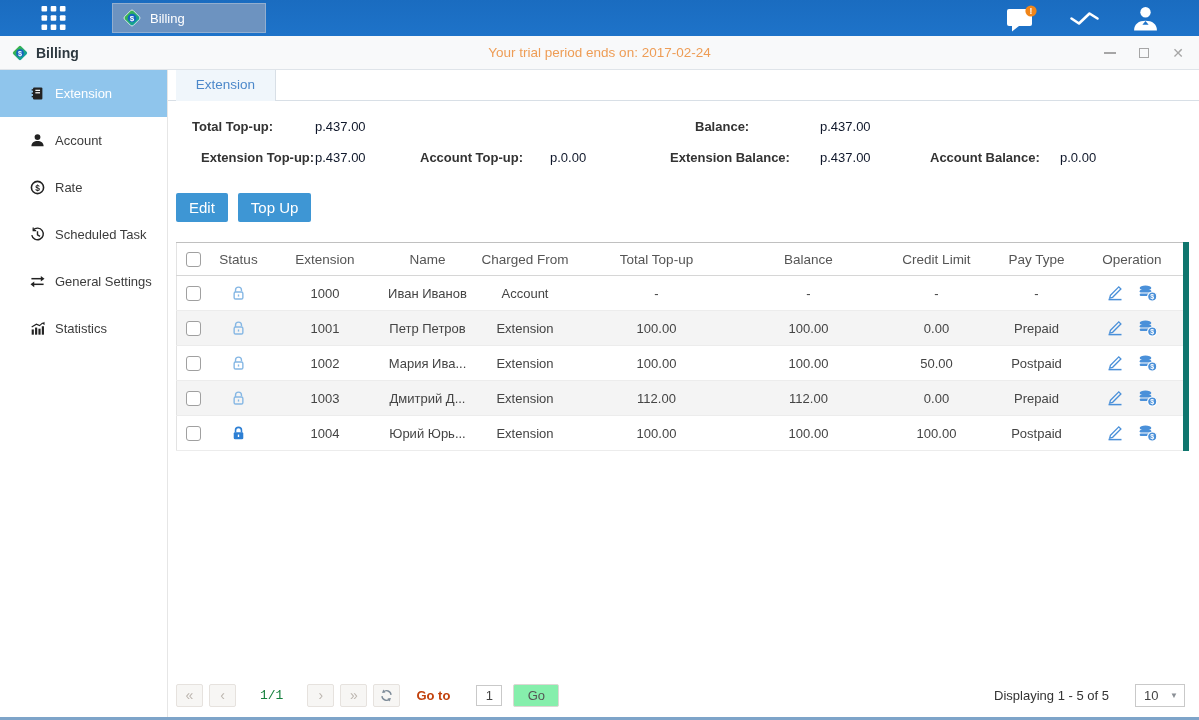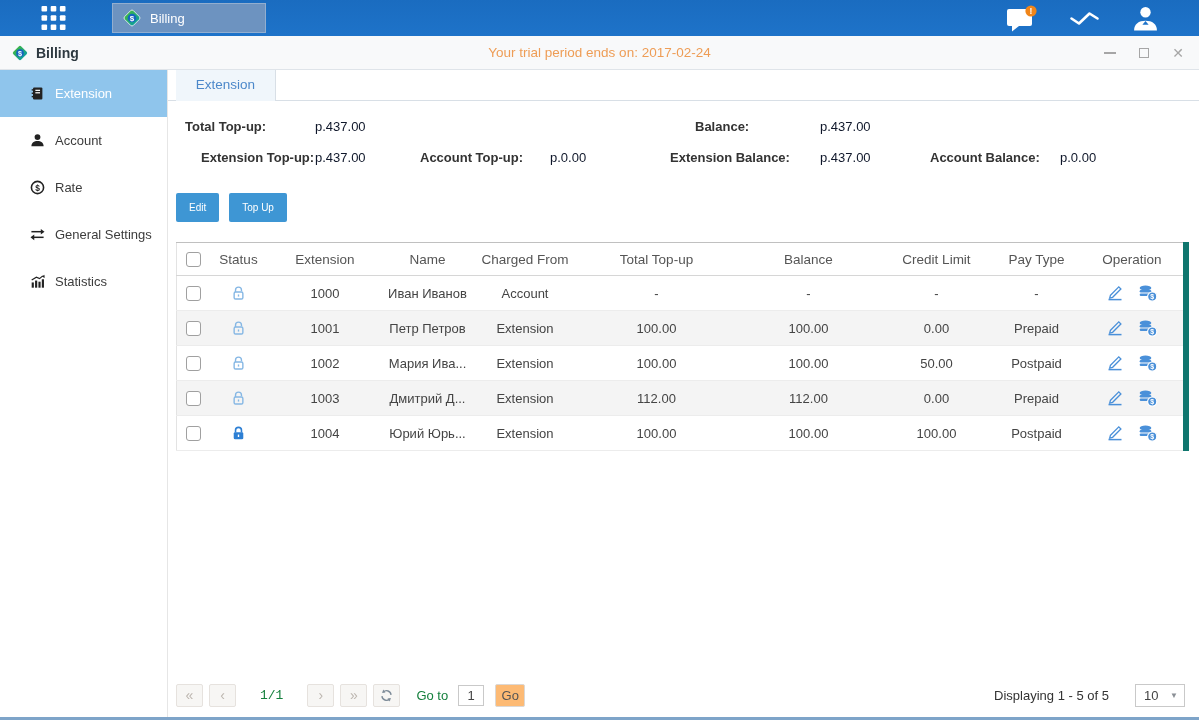--- a/index.html
+++ b/index.html
@@ -40,40 +40,40 @@
 
   
   .summary { margin-top:12px; position:relative; height:62px; }
   .sum-row { position:relative; height:31px; }
   .sum-row span { position:absolute; top:6px; white-space:nowrap; }
   .lbl { font-weight:bold; color:#333; }
   .val { color:#0f172a; }
 
   
   .btn-row { margin-top:18px; display:flex; gap:10px; }
-  .btn { background:#3e96d4; color:#fff; border:none; border-radius:2px; height:29px; padding:0 13px; font-size:10px; font-family:"Liberation Sans",sans-serif; cursor:pointer; }
+  .btn { background:#3e96d4; color:#fff; border:none; border-radius:2px; height:29px; padding:0 13px; font-size:15px; font-family:"Liberation Sans",sans-serif; cursor:pointer; }
 
   
   table.ext { margin-top:20px; width:100%; border-collapse:collapse; table-layout:fixed; }
   table.ext thead th { border-top:1px solid #c0c0c0; border-bottom:1px solid #d6d6d6; height:33px; font-weight:normal; color:#555; font-size:13.5px; text-align:center; }
   table.ext td { height:35px; text-align:center; color:#444; border-bottom:1px solid #ececec; overflow:hidden; white-space:nowrap; }
   table.ext tr.alt td { background:#f4f4f4; }
   table.ext { border-left:1px solid #e3e3e3; border-right:6px solid #0f766e; }
   .cb { display:inline-block; width:15px; height:15px; border:1px solid #a0a0a0; border-radius:3px; background:#fff; vertical-align:middle; cursor:pointer; }
   .lock { display:inline-flex; vertical-align:middle; }
   .op { display:inline-flex; margin:0 7px; cursor:pointer; vertical-align:middle; }
 
   
   .pager { position:absolute; left:8px; right:14px; bottom:9px; height:26px; display:flex; align-items:center; justify-content:space-between; }
   .pg-left { display:flex; align-items:center; gap:6px; color:#555; }
   .pgbtn { width:27px; height:23px; background:#f7f6f4; border:1px solid #e6e2de; border-radius:2px; display:inline-flex; align-items:center; justify-content:center; color:#bcb6af; font-size:14px; cursor:pointer; }
   .pg-ind { margin:0 18px; color:#15803d;font-family:Liberation Mono, monospace; }
-  .goto-lbl { margin-left:10px; margin-right:4px; color:#15803d; }
+  .goto-lbl { margin-left:10px; margin-right:20px; color:#c2410c;font-weight:bold; }
   .goto-input { width:26px; height:21px; border:1px solid #c9c9c9; text-align:center; font-size:13px; font-family:"Liberation Sans",sans-serif; color:#444; }
-  .go-btn { width:30px; height:23px; background:#fdba74; border:1px solid #dcd8d4; border-radius:2px; font-size:13px; color:#555; font-family:"Liberation Sans",sans-serif; cursor:pointer; margin-left:5px; }
+  .go-btn { width:46px; height:23px; background:#86efac; border:1px solid #dcd8d4; border-radius:2px; font-size:13px; color:#555; font-family:"Liberation Sans",sans-serif; cursor:pointer; margin-left:5px; }
   .pg-right { display:flex; align-items:center; gap:26px; color:#333; }
   .select-box { width:50px; height:23px; border:1px solid #c9c9c9; background:#fff; display:flex; align-items:center; justify-content:space-between; padding:0 6px 0 8px; cursor:pointer; color:#444; }
   .caret { font-size:8px; color:#8b9096; }
 </style>
 </head>
 <body>
 
 <div class="window">
 
   <div class="topbar">
@@ -188,20 +188,30 @@
         <span class="sicon">
           <svg width="15" height="15" viewBox="0 0 16 16">
               <circle cx="8" cy="8" r="6.5" fill="none" stroke="#222" stroke-width="1.7"></circle>
               <text x="8" y="11.2" text-anchor="middle" font-size="9" font-weight="bold" fill="#222" font-family="Liberation Sans, sans-serif">$</text>
             </svg>
         </span>
         <span>Rate</span>
       </div>
       <div class="side-item">
         <span class="sicon">
+          <svg width="15" height="15" viewBox="0 0 16 16" fill="none" stroke="#222" stroke-width="1.5">
+              <path d="M3.4 3.2 A6.2 6.2 0 1 1 1.9 8.6"></path>
+              <path d="M3.4 0.6 v3.2 h3.2" stroke-width="1.3"></path>
+              <path d="M8 4.6 V8.3 L10.7 9.9"></path>
+            </svg>
+        </span>
+        <span>Scheduled Task</span>
+      </div>
+      <div class="side-item">
+        <span class="sicon">
           <svg width="15" height="15" viewBox="0 0 16 16" fill="#222">
               <rect x="1.5" y="4.2" width="11" height="1.6"></rect>
               <path d="M11.5 2 L15.5 5 l-4 3 z"></path>
               <rect x="3.5" y="10.2" width="11" height="1.6"></rect>
               <path d="M4.5 8 L0.5 11 l4 3 z"></path>
             </svg>
         </span>
         <span>General Settings</span>
       </div>
       <div class="side-item">
@@ -219,21 +229,21 @@
       </div>
     </div>
 
     <div class="content">
       <div class="tabstrip">
         <div class="tab">Extension</div>
       </div>
 
       <div class="summary">
         <div class="sum-row">
-          <span class="lbl" style="left:9px">Total Top-up:</span>
+          <span class="lbl" style="left:16px">Total Top-up:</span>
           <span class="val" style="left:139px">p.437.00</span>
           <span class="lbl" style="left:519px">Balance:</span>
           <span class="val" style="left:644px">p.437.00</span>
         </div>
         <div class="sum-row">
           <span class="lbl" style="left:25px">Extension Top-up:</span>
           <span class="val" style="left:139px">p.437.00</span>
           <span class="lbl" style="left:244px">Account Top-up:</span>
           <span class="val" style="left:374px">p.0.00</span>
           <span class="lbl" style="left:494px">Extension Balance:</span>

